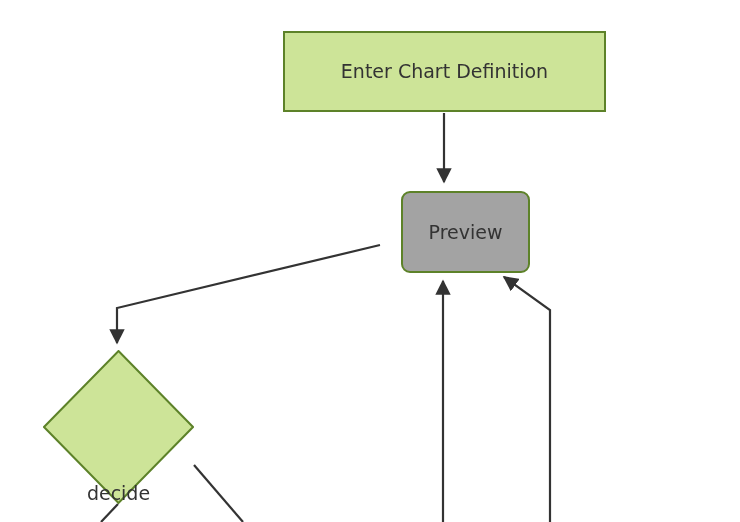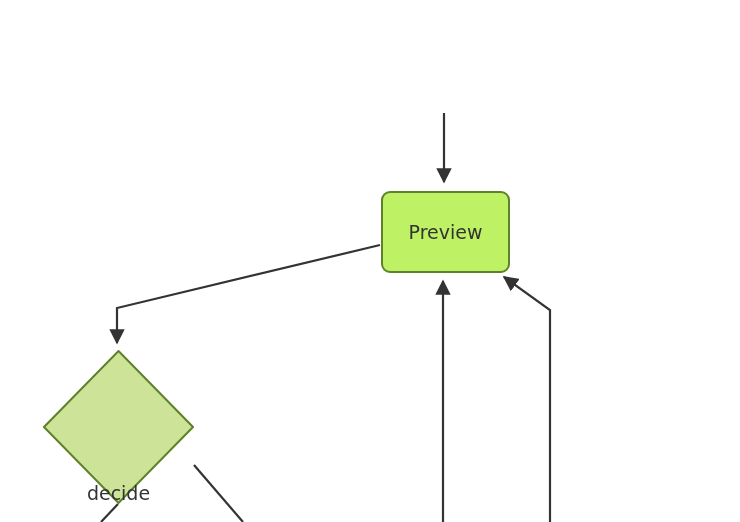--- a/index.html
+++ b/index.html
@@ -35,23 +35,24 @@
     line-height: 1.1;
     white-space: nowrap;
     text-align: center;
     font-family: "DejaVu Sans", "Liberation Sans", sans-serif;
   }
   .rect-node {
     background: #cde498;
     border: 2px solid #5d8229;
   }
   .round-node {
-    background: #bef264;
+    background: #a3a3a3;
     border: 2px solid #5d8229;
     border-radius: 9px;
+    margin-left: 20px;
   }
   .diamond-node {
     background: transparent;
     border: none;
   }
   .diamond-node .diamond-shape {
     position: absolute;
     left: 0;
     top: 0;
     width: 100%;
@@ -80,20 +81,23 @@
 
     <path d="M 118 504 L 101 522" fill="none" stroke="#333333" stroke-width="2.2"></path>
 
     <path d="M 194 465 L 243 522" fill="none" stroke="#333333" stroke-width="2.2"></path>
 
     <path d="M 443 522 L 443 281" fill="none" stroke="#333333" stroke-width="2.2" marker-end="url(#arrowhead)"></path>
 
     <path d="M 550 522 L 550 310 L 504 277" fill="none" stroke="#333333" stroke-width="2.2" marker-end="url(#arrowhead)"></path>
   </svg>
 
+  <div class="node rect-node" style="left:283px; top:31px; width:323px; height:81px;">
+    <span class="node-label">Enter Chart Definition</span>
+  </div>
 
   <div class="node round-node" style="left:381px; top:191px; width:129px; height:82px;">
     <span class="node-label">Preview</span>
   </div>
 
   <div class="node diamond-node" style="left:43px; top:350px; width:151px; height:154px;align-items:flex-end;">
     <svg class="diamond-shape" viewBox="0 0 151 154" preserveAspectRatio="none" xmlns="http://www.w3.org/2000/svg">
       <polygon points="75.5,1 150,77 75.5,153 1,77" fill="#cde498" stroke="#5d8229" stroke-width="2"></polygon>
     </svg>
     <span class="node-label">decide</span>

